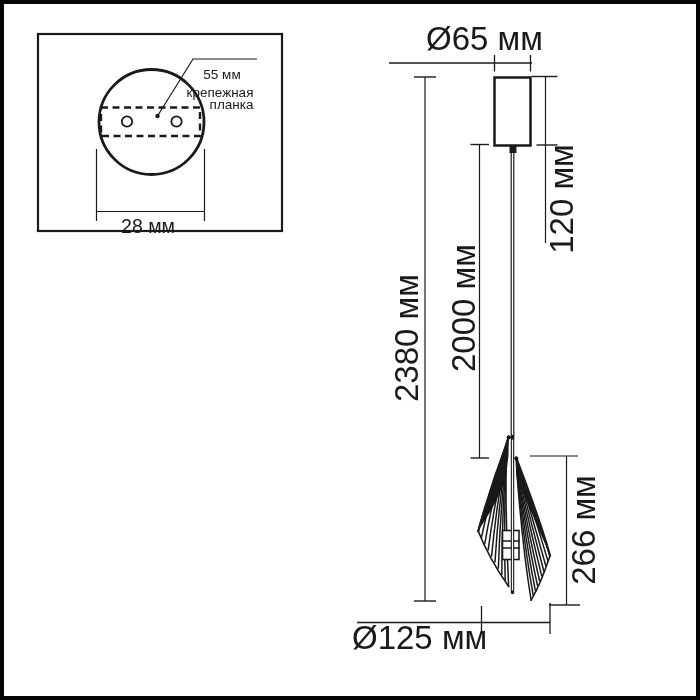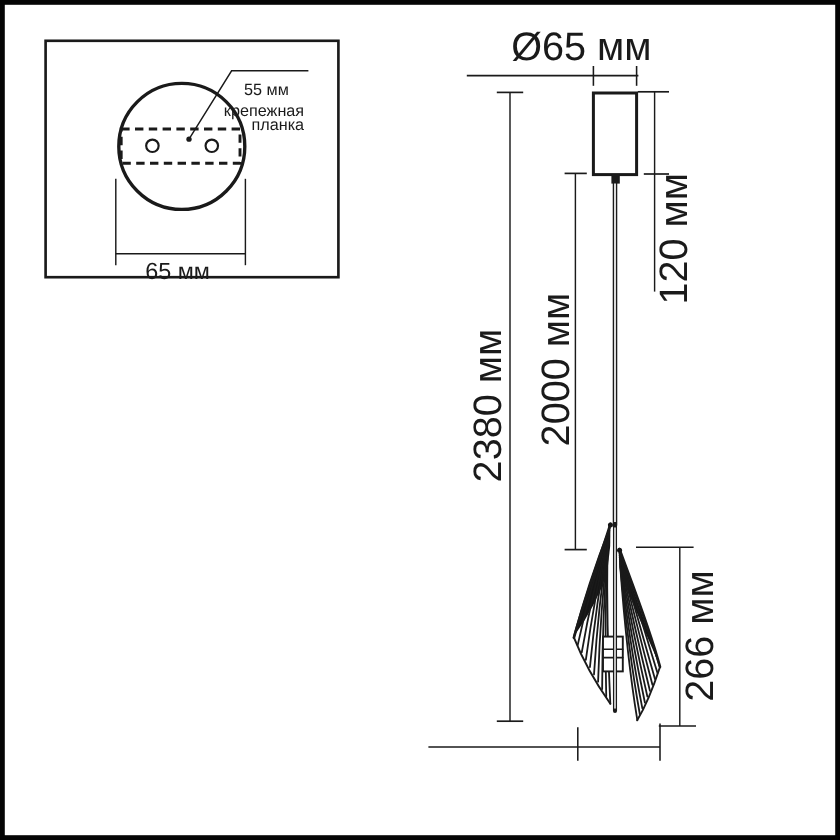--- a/index.html
+++ b/index.html
@@ -125,22 +125,23 @@
       <line x1="512.5" y1="437.5" x2="512.5" y2="592.5" stroke-width="3.4" stroke-linecap="round"></line>
       <line x1="512.5" y1="440" x2="512.5" y2="590" stroke="#ffffff" stroke-width="1.2"></line>
     </g>
   </svg>
 
   <div id="lbl-d65" class="lbl label-xl">Ø65 мм</div>
   <div id="lbl-120" class="lbl label-xl rot">120 мм</div>
   <div id="lbl-2380" class="lbl label-xl rot">2380 мм</div>
   <div id="lbl-2000" class="lbl label-xl rot">2000 мм</div>
   <div id="lbl-266" class="lbl label-xl rot">266 мм</div>
+  <div id="lbl-d125" class="lbl label-xl">Ø125 мм</div>
 
   <div id="lbl-55" class="lbl label-sm ctr">55 мм</div>
   <div id="lbl-bracket" class="lbl label-sm ctr two-line">
     <div>крепежная</div>
     <div>планка</div>
   </div>
-  <div id="lbl-65" class="lbl label-md ctr">65 мм</div>
+  <div id="lbl-65" class="lbl label-md ctr">28 мм</div>
 
   <div class="frame"></div>
 </div>
 
 </body></html>

